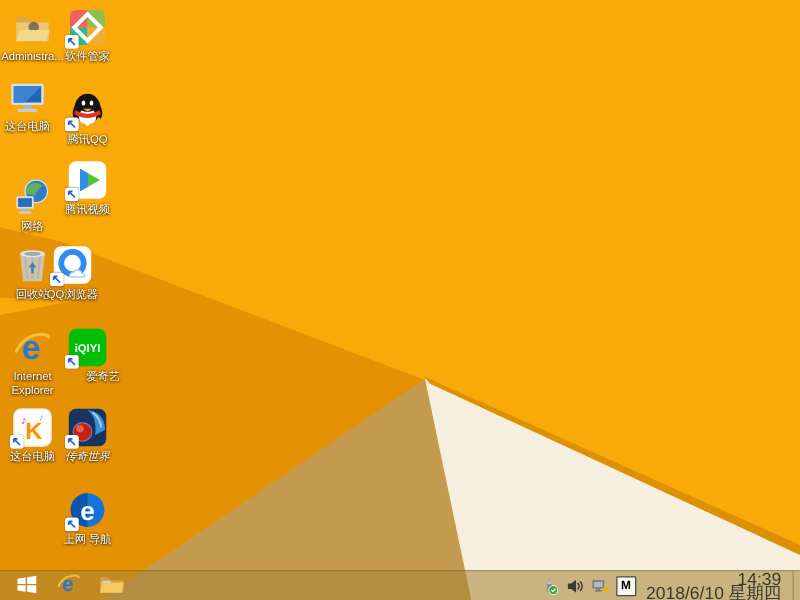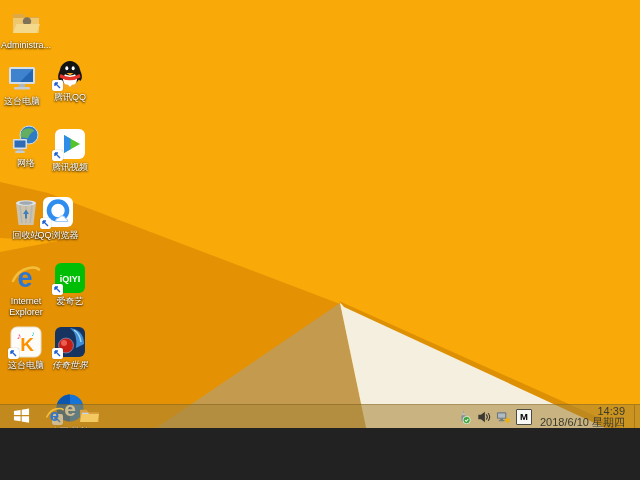--- a/index.html
+++ b/index.html
@@ -1,17 +1,17 @@
 <!DOCTYPE html>
 <html><head>
 <meta charset="utf-8">
 <style>
   html,body{margin:0;padding:0;background:#222;}
   .desktop{
-    position:relative;width:640px;height:428px;overflow:hidden;
+    position:relative;width:640px;height:480px;overflow:hidden;
     font-family:"Liberation Sans","DejaVu Sans",sans-serif;
     -webkit-user-select:none;user-select:none;
   }
   .wallpaper{position:absolute;left:0;top:0;width:640px;height:480px;}
   
   .cell{position:absolute;width:44px;text-align:center;cursor:default;}
   .ig{width:32px;height:32px;margin:0 auto;position:relative;}
   .ig svg{display:block;}
   .lbl{
     margin-top:2px;font-size:9px;line-height:10.5px;color:#fff;
@@ -36,21 +36,21 @@
     background:transparent;border:none;padding:0;margin-right:4px;cursor:pointer;
   }
   .tray{margin-left:auto;display:flex;align-items:center;gap:5px;height:100%;}
   .tray-ic{display:flex;align-items:center;justify-content:center;width:15px;height:16px;}
   .ime{
     width:14px;height:14px;background:#F8F8F4;border:1px solid #4a4a40;border-radius:1px;
     font-size:9.5px;font-weight:bold;color:#000;display:flex;align-items:center;justify-content:center;
     box-sizing:content-box;line-height:14px;
   }
   .clock{
-    text-align:right;font-size:11px;line-height:10.5px;color:#3a3a2c;
+    text-align:right;font-size:14px;line-height:10.5px;color:#3a3a2c;
     margin:0 4px 0 3px;white-space:nowrap;
   }
   .show-desktop{width:5px;height:100%;border-left:1px solid rgba(110,82,20,.4);}
 </style>
 </head>
 <body>
 
 <div class="desktop">
 
   <svg class="wallpaper" viewBox="0 0 640 480" preserveAspectRatio="none">
@@ -68,35 +68,52 @@
         <path d="M3 8h10l2 3h14v16H3z" fill="#DFA847"></path>
         <path d="M3 12h26v15H3z" fill="#EFC76F"></path>
         <circle cx="17" cy="15.5" r="4.2" fill="#7E7259"></circle>
         <path d="M9 27c1.5-6 14.5-6 16 0z" fill="#7E7259"></path>
         <path d="M3 27l3.5-9H30l-3.5 9z" fill="#F4D98C"></path>
       </svg>
     </div>
     <div class="lbl">Administra...</div>
   </div>
 
+  <div class="cell" style="left:48px;top:6px;">
+    <div class="ig">
+      <svg viewBox="0 0 32 32" width="32" height="32">
+        <path d="M16 16H2V7q0-5 5-5h9z" fill="#F0625D"></path>
+        <path d="M16 16h14V7q0-5-5-5h-9z" fill="#8CC24C"></path>
+        <path d="M16 16H2v9q0 5 5 5h9z" fill="#32B88C"></path>
+        <path d="M16 16h14v9q0 5-5 5h-9z" fill="#F6A93B"></path>
+        <rect x="8.5" y="8.5" width="15" height="15" fill="none" stroke="#fff" stroke-width="3.2" transform="rotate(45 16 16)"></rect>
+      </svg>
+      <span class="sc">
+          <svg viewBox="0 0 9 9" width="9" height="9">
+            <path d="M2 2h3M2 2v3M2 2l5 5" stroke="#1E5FD2" stroke-width="1.4" fill="none"></path>
+          </svg>
+        </span>
+    </div>
+    <div class="lbl">软件管家</div>
+  </div>
 
   <div class="cell" style="left:0;top:62px;">
     <div class="ig">
       <svg viewBox="0 0 32 32" width="32" height="32">
         <rect x="3" y="5" width="26" height="17" rx="1.5" fill="#D6DEE6"></rect>
         <rect x="5" y="7" width="22" height="13" fill="#2566B4"></rect>
         <path d="M5 7h22L14 20H5z" fill="#3F83CF"></path>
         <rect x="13" y="22" width="6" height="3" fill="#AEB6BE"></rect>
         <rect x="8" y="25" width="16" height="2.5" rx="1" fill="#C6CDD4"></rect>
       </svg>
     </div>
     <div class="lbl">这台电脑</div>
   </div>
 
-  <div class="cell" style="left:48px;top:58px;">
+  <div class="cell" style="left:48px;top:72px;">
     <div class="ig">
       <svg viewBox="0 0 32 32" width="32" height="32">
         <path d="M5.5 13q-2.8 6.5 0 10l2.5-2z" fill="#141414"></path>
         <path d="M26.5 13q2.8 6.5 0 10l-2.5-2z" fill="#141414"></path>
         <ellipse cx="16" cy="15" rx="10.5" ry="12" fill="#141414"></ellipse>
         <ellipse cx="16" cy="21.5" rx="7" ry="7" fill="#fff"></ellipse>
         <ellipse cx="16" cy="11" rx="8.5" ry="6.5" fill="#141414"></ellipse>
         <ellipse cx="12.8" cy="10.3" rx="1.5" ry="2" fill="#fff"></ellipse>
         <ellipse cx="19.2" cy="10.3" rx="1.5" ry="2" fill="#fff"></ellipse>
         <path d="M12.5 15h7L16 17.4z" fill="#F6A623"></path>
@@ -106,21 +123,21 @@
       </svg>
       <span class="sc">
           <svg viewBox="0 0 9 9" width="9" height="9">
             <path d="M2 2h3M2 2v3M2 2l5 5" stroke="#1E5FD2" stroke-width="1.4" fill="none"></path>
           </svg>
         </span>
     </div>
     <div class="lbl">腾讯QQ</div>
   </div>
 
-  <div class="cell" style="left:4px;top:124px;">
+  <div class="cell" style="left:4px;top:142px;">
     <div class="ig">
       <svg viewBox="0 0 32 32" width="32" height="32">
         <circle cx="19" cy="11" r="9" fill="#2F7CC4"></circle>
         <path d="M12.5 6.5q6-4.5 12 0-5 3-6.5 8-4-1.5-8-1 0-4.5 2.5-7z" fill="#69B457" opacity=".9"></path>
         <circle cx="19" cy="11" r="9" fill="none" stroke="#CBDFF2" stroke-width="1"></circle>
         <rect x="3" y="15" width="14" height="10" rx="1" fill="#D6DEE6"></rect>
         <rect x="4.5" y="16.5" width="11" height="7" fill="#2E6CB8"></rect>
         <rect x="7" y="25" width="6" height="2" fill="#AEB6BE"></rect>
         <rect x="5" y="27" width="10" height="2" rx="1" fill="#C6CDD4"></rect>
       </svg>
@@ -176,21 +193,21 @@
   <div class="cell" style="left:4px;top:262px;">
     <div class="ig">
       <svg viewBox="0 0 32 32" width="32" height="32">
         <text x="15" y="25" font-size="27" font-weight="bold" fill="#2D77D2" text-anchor="middle" font-family="Liberation Sans,sans-serif">e</text>
         <path d="M3 19Q8 8.5 18 6.2q8-1.8 11 1.3" fill="none" stroke="#F3BE3C" stroke-width="2.6" stroke-linecap="round"></path>
       </svg>
     </div>
     <div class="lbl">Internet Explorer</div>
   </div>
 
-  <div class="cell" style="left:48px;top:262px;">
+  <div class="cell" style="left:48px;top:262px;text-align:right;">
     <div class="ig">
       <svg viewBox="0 0 32 32" width="32" height="32">
         <rect x="1" y="1" width="30" height="30" rx="6" fill="#00BE06"></rect>
         <text x="16" y="19.5" font-size="9" font-weight="bold" fill="#fff" text-anchor="middle" font-family="Liberation Sans,sans-serif">iQIYI</text>
       </svg>
       <span class="sc">
           <svg viewBox="0 0 9 9" width="9" height="9">
             <path d="M2 2h3M2 2v3M2 2l5 5" stroke="#1E5FD2" stroke-width="1.4" fill="none"></path>
           </svg>
         </span>

